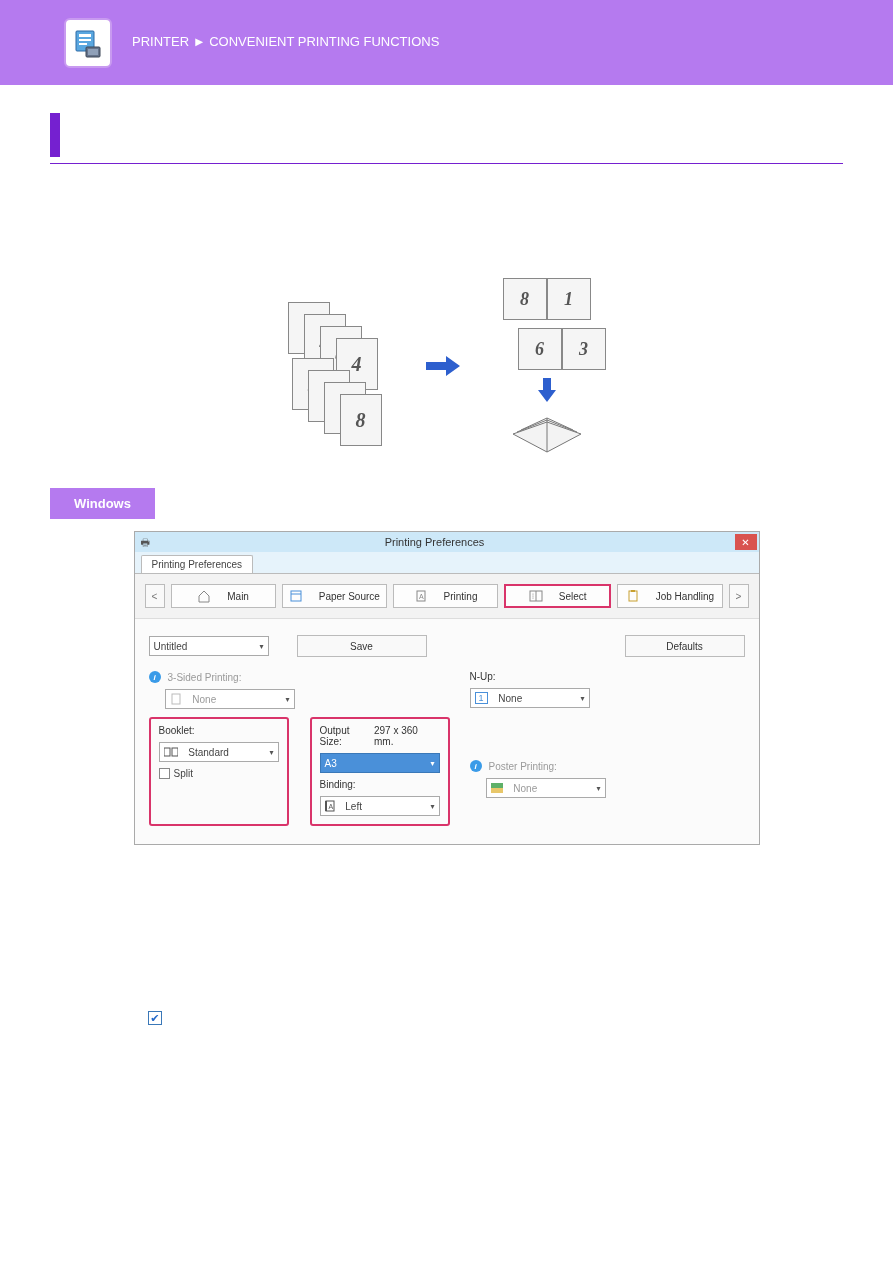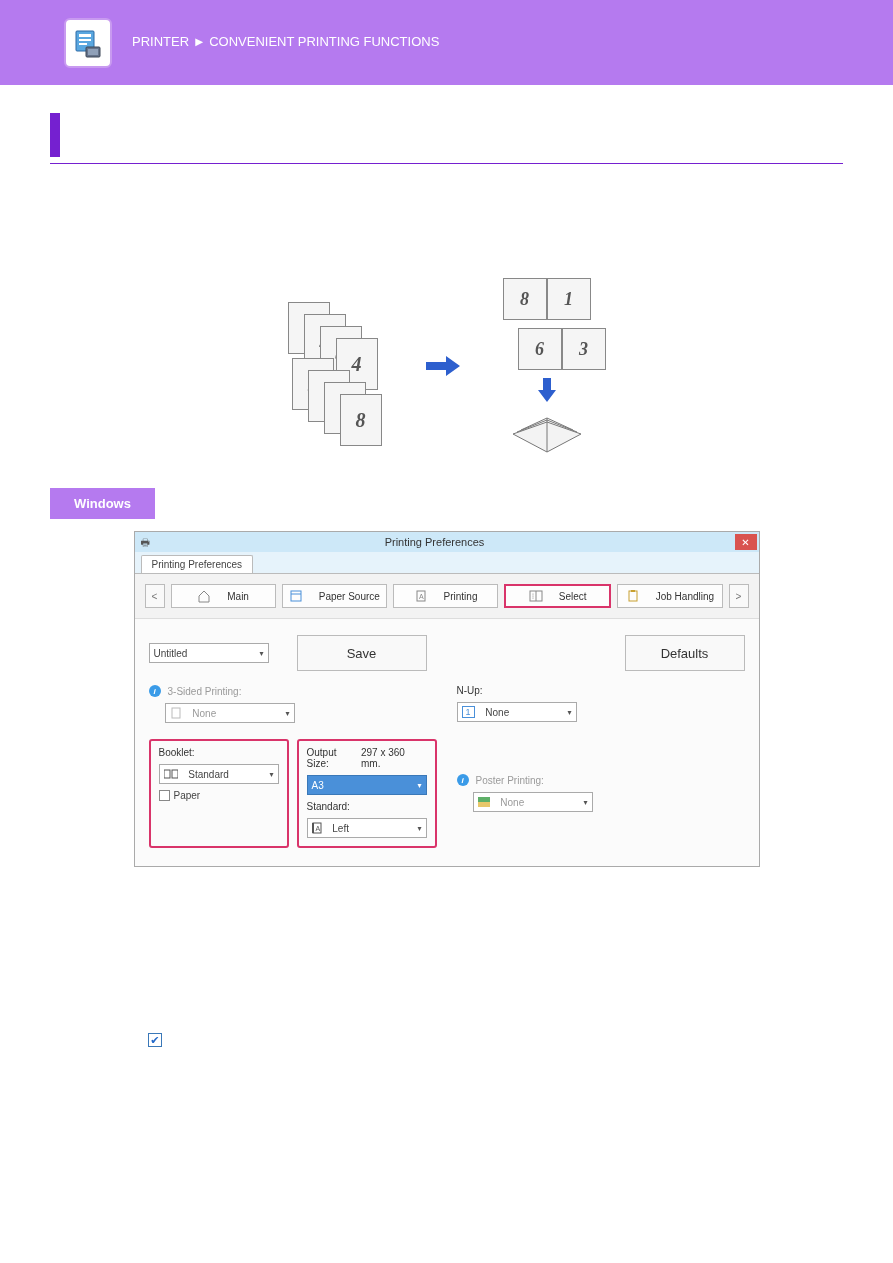--- a/index.html
+++ b/index.html
@@ -46,21 +46,21 @@
   .ribbon { background: #f3f3f3; border-bottom: 1px solid #ddd; padding: 10px 10px; display: flex; align-items: center; gap: 6px; }
   .nav-btn { border: 1px solid #bbb; background: #f9f9f9; width: 20px; height: 24px; display: flex; align-items: center; justify-content: center; color: #777; font-size: 10px; }
   .ribbon-tab { border: 1px solid #bbb; background: #fdfdfd; height: 24px; flex: 1; display: flex; align-items: center; justify-content: center; gap: 16px; font-size: 10px; color: #333; }
   .ribbon-tab.highlight { border: 2px solid #d9346a; }
   .rt-icon { width: 14px; height: 14px; display: flex; align-items: center; justify-content: center; }
 
   .win-content { background: #fbfbfb; padding: 10px 14px 18px 14px; }
   .label-sm { font-size: 10px; color: #333; }
   .select { border: 1px solid #aaa; background: #fff; height: 20px; padding: 0 4px; display: flex; align-items: center; justify-content: space-between; font-size: 10px; }
   .select .caret { color: #555; font-size: 8px; margin-left: 4px; }
-  .btn { border: 1px solid #bbb; background: #f9f9f9; height: 36px; display: flex; align-items: center; justify-content: center; font-size: 13px; color: #333; }
+  .btn { border: 1px solid #bbb; background: #f9f9f9; height: 22px; display: flex; align-items: center; justify-content: center; font-size: 10px; color: #333; }
 
   .cols { display: flex; gap: 20px; margin-top: 6px; }
   .col { flex: 1; }
 
   .info-i { display: inline-flex; width: 12px; height: 12px; border-radius: 50%; background: #3a9be8; color: #fff; align-items: center; justify-content: center; font-size: 8px; font-weight: bold; font-style: italic; margin-right: 3px; }
   .grey-label { color: #9a9a9a; }
 
   .redbox { border: 2px solid #d9346a; border-radius: 3px; padding: 6px 8px 8px 8px; }
   .gap6 { height: 6px; }
   .ck { display: flex; align-items: center; gap: 4px; font-size: 10px; }
@@ -238,50 +238,50 @@
             <span class="label-sm grey-label">3-Sided Printing:</span>
           </div>
           <div class="gap6"></div>
           <div class="select grey-label" style="width:130px; margin-left:16px;">
             <span class="flex-row"><svg width="12" height="12" viewBox="0 0 12 12">
                   <rect x="2" y="1" width="8" height="10" fill="none" stroke="#bbb"></rect>
                 </svg>&nbsp;<span>None</span></span>
               <span class="caret">▾</span>
           </div>
 
-          <div style="display:flex; gap:8px; margin-top:16px;">
+          <div style="display:flex; gap:21px; margin-top:8px;">
             <div class="redbox" style="flex:1;">
               <div class="label-sm">Booklet:</div>
               <div class="gap6"></div>
               <div class="select" style="width:120px;justify-content:space-between;">
                 <span class="flex-row"><svg width="14" height="10" viewBox="0 0 14 10">
                       <rect x="0" y="1" width="6" height="8" fill="none" stroke="#555"></rect>
                       <rect x="8" y="1" width="6" height="8" fill="none" stroke="#555"></rect>
                     </svg>&nbsp;<span>Standard</span></span>
                   <span class="caret">▾</span>
               </div>
               <div class="gap6"></div>
               <label class="ck">
                 <span class="ck-box"></span>
-                <span>Paper</span>
+                <span>Split</span>
               </label>
             </div>
 
             <div class="redbox" style="flex:1;">
               <div style="display:flex; justify-content:center;">
                 <span class="label-sm">Output Size:</span>
                 <span class="label-sm">297 x 360 mm.</span>
               </div>
               <div class="gap6"></div>
               <div class="select sel-blue" style="width:120px;">
                 <span>A3</span>
                   <span class="caret" style="color:#fff;">▾</span>
               </div>
               <div class="gap6"></div>
-              <div class="label-sm">Standard:</div>
+              <div class="label-sm">Binding:</div>
               <div class="gap6"></div>
               <div class="select" style="width:120px;">
                 <span class="flex-row"><svg width="10" height="12" viewBox="0 0 10 12">
                       <rect x="1" y="1" width="8" height="10" fill="none" stroke="#555"></rect>
                       <line x1="1" y1="1" x2="1" y2="11" stroke="#555" stroke-width="2"></line>
                       <text x="3.5" y="9" font-size="7" fill="#555">A</text>
                     </svg>&nbsp;<span>Left</span></span>
                   <span class="caret">▾</span>
               </div>
             </div>

